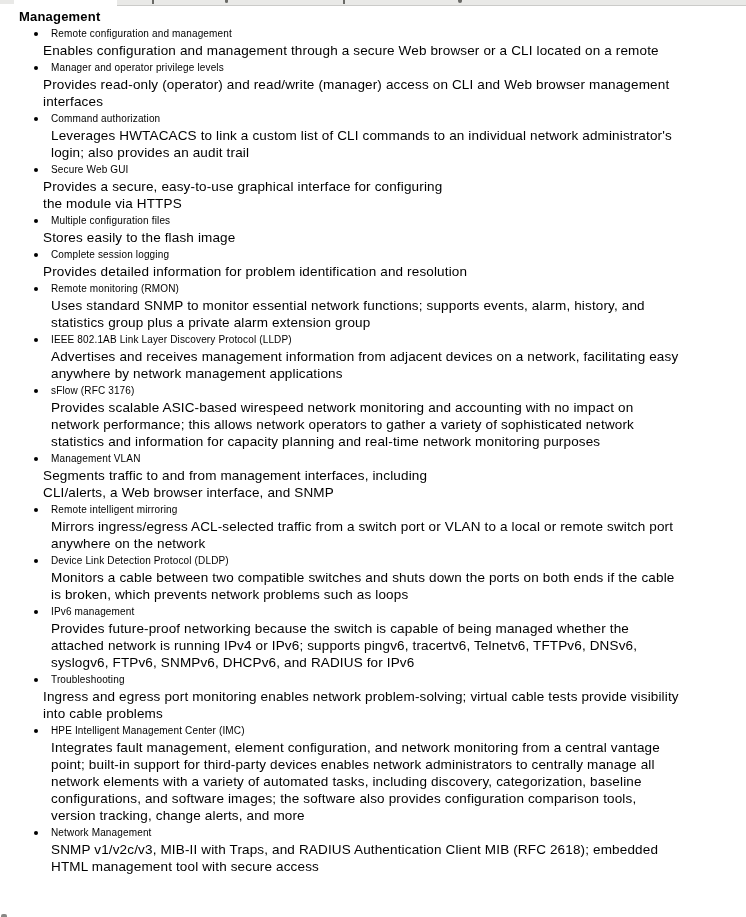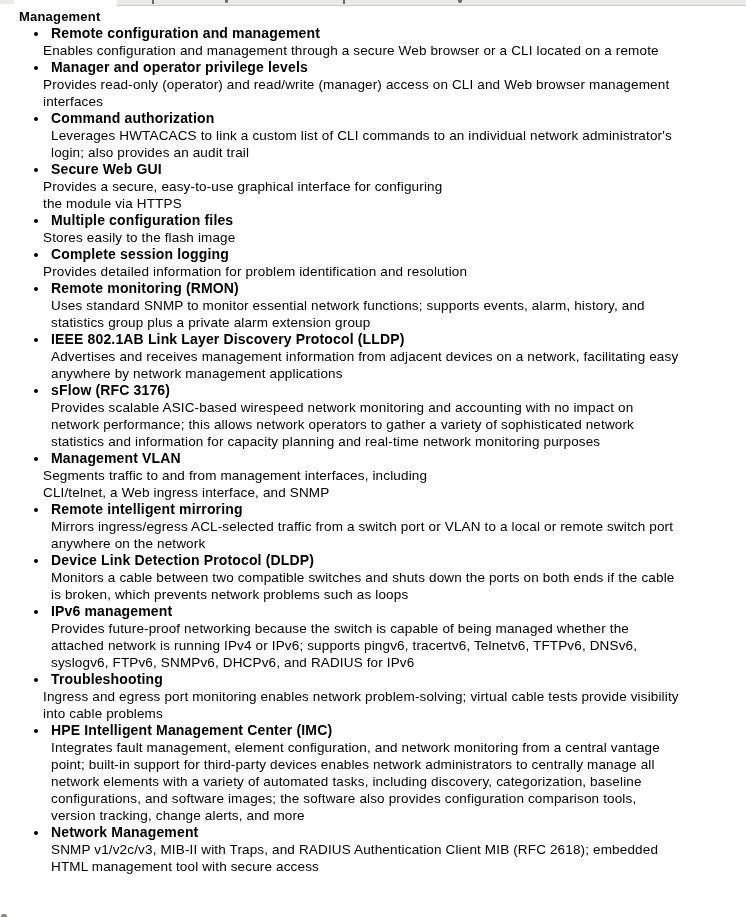--- a/index.html
+++ b/index.html
@@ -41,21 +41,21 @@
     list-style:none;margin:0;padding:0;
   }
   .feature{
     position:relative;padding-left:24px;
   }
   .bullet{
     position:absolute;left:15px;top:7px;width:4px;height:4px;border-radius:50%;
     background:var(--text);
   }
   .feature-heading{
-    font-size:14px;font-weight:bold;line-height:17px;letter-spacing:.15px;white-space:nowrap;padding-left:8px;
+    font-size:10px;font-weight:normal;line-height:17px;letter-spacing:.15px;white-space:nowrap;padding-left:8px;
   }
   .desc-line{
     font-size:13.5px;line-height:17px;letter-spacing:.15px;white-space:nowrap;
   }
   .feature.deep .desc-line{margin-left:8px;}
 </style>
 </head>
 <body>
 
 <div class="top-strip">
@@ -146,21 +146,21 @@
           <div class="desc-line">network performance; this allows network operators to gather a variety of sophisticated network</div>
           <div class="desc-line">statistics and information for capacity planning and real-time network monitoring purposes</div>
         </div>
   </li>
 
   <li class="feature">
     <span class="bullet"></span>
     <div class="feature-heading">Management VLAN</div>
     <div class="feature-desc">
           <div class="desc-line">Segments traffic to and from management interfaces, including</div>
-          <div class="desc-line">CLI/telnet, a Web ingress interface, and SNMP</div>
+          <div class="desc-line">CLI/alerts, a Web browser interface, and SNMP</div>
         </div>
   </li>
 
   <li class="feature deep">
     <span class="bullet"></span>
     <div class="feature-heading">Remote intelligent mirroring</div>
     <div class="feature-desc">
           <div class="desc-line">Mirrors ingress/egress ACL-selected traffic from a switch port or VLAN to a local or remote switch port</div>
           <div class="desc-line">anywhere on the network</div>
         </div>

